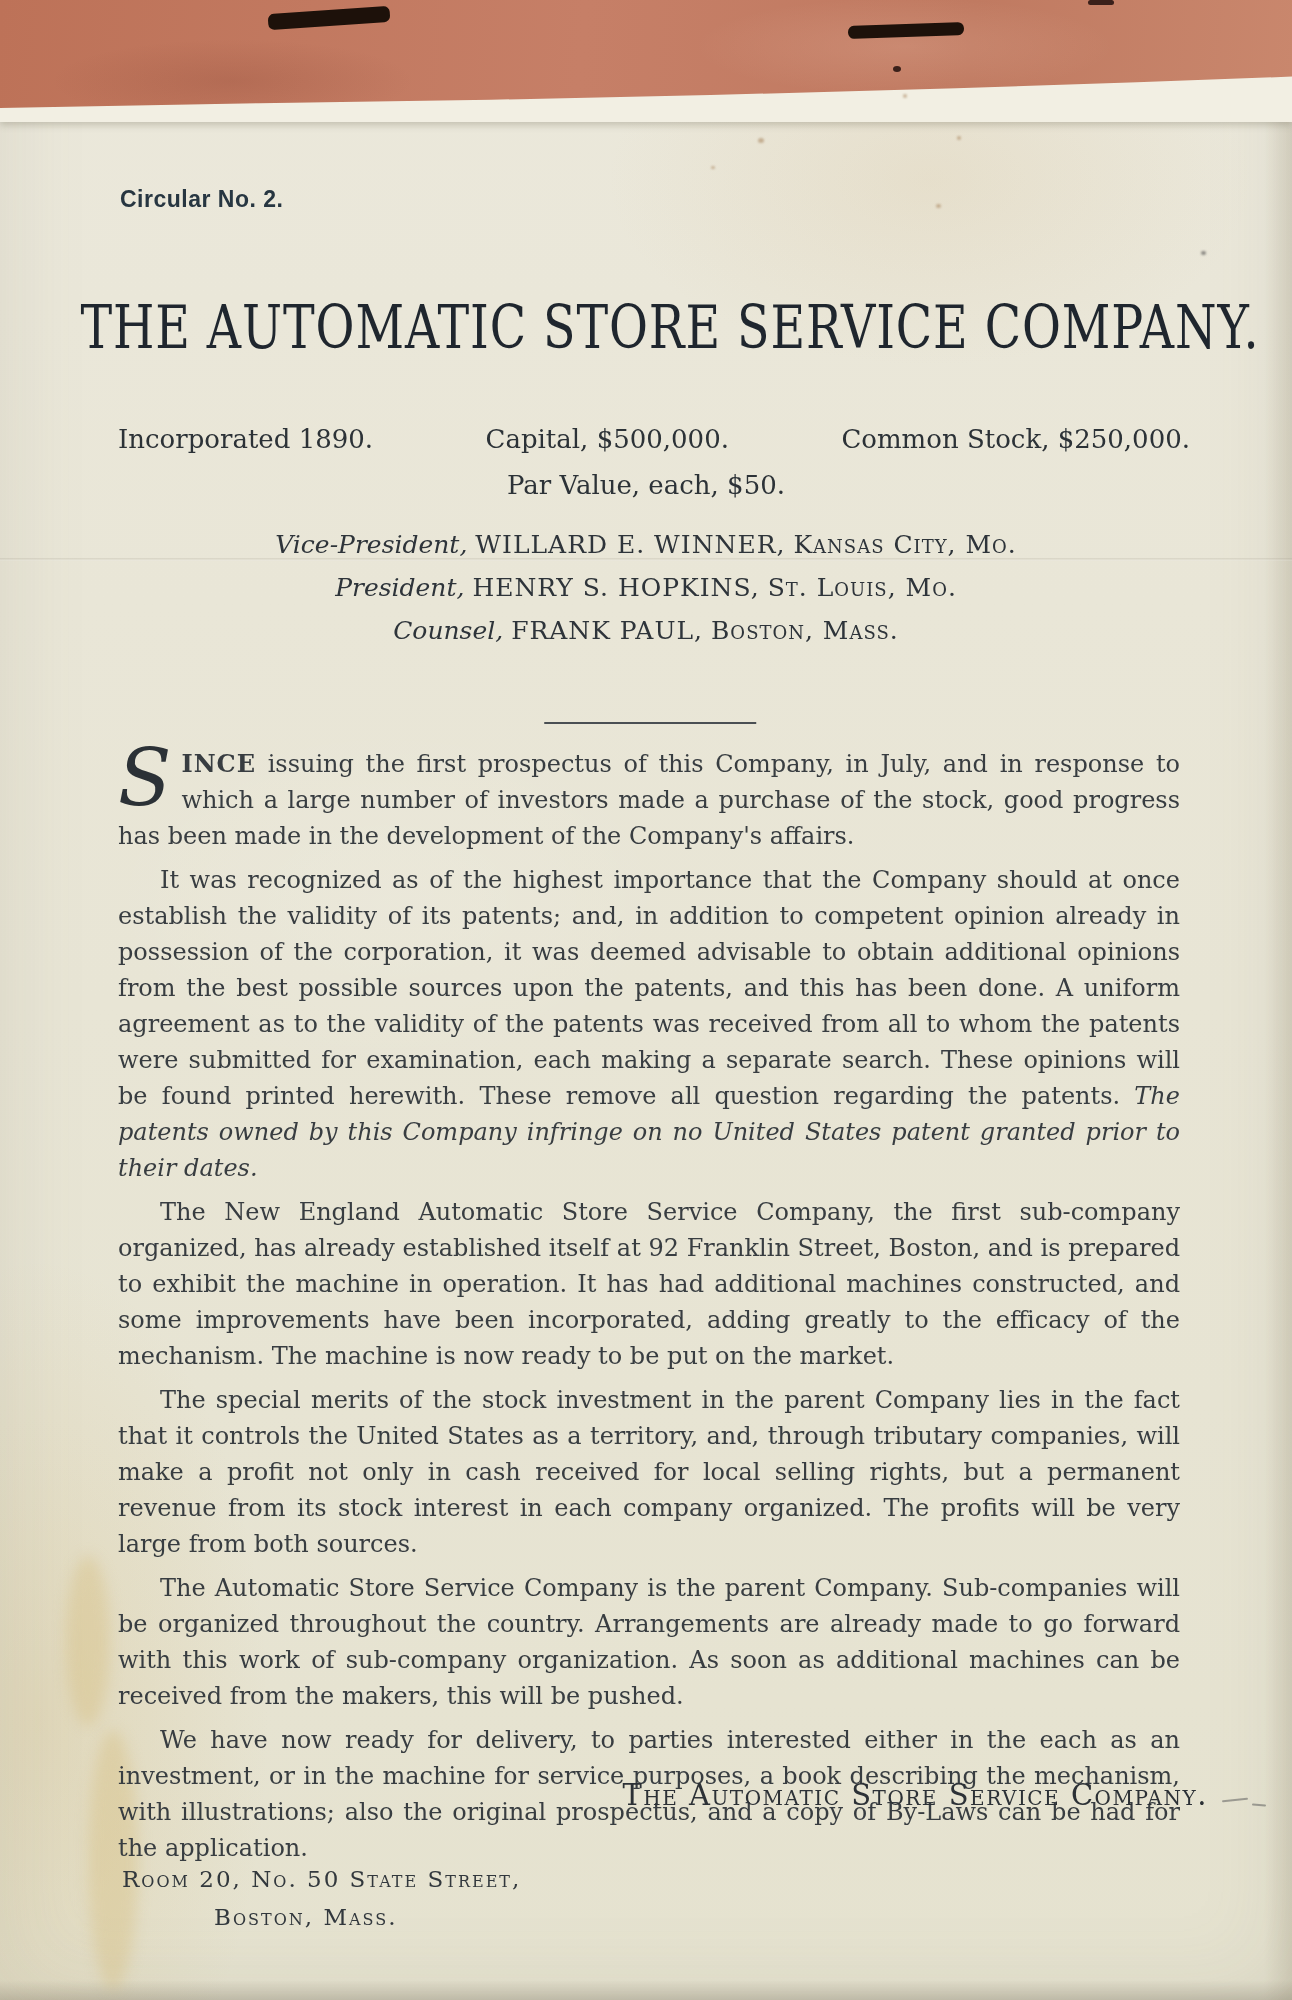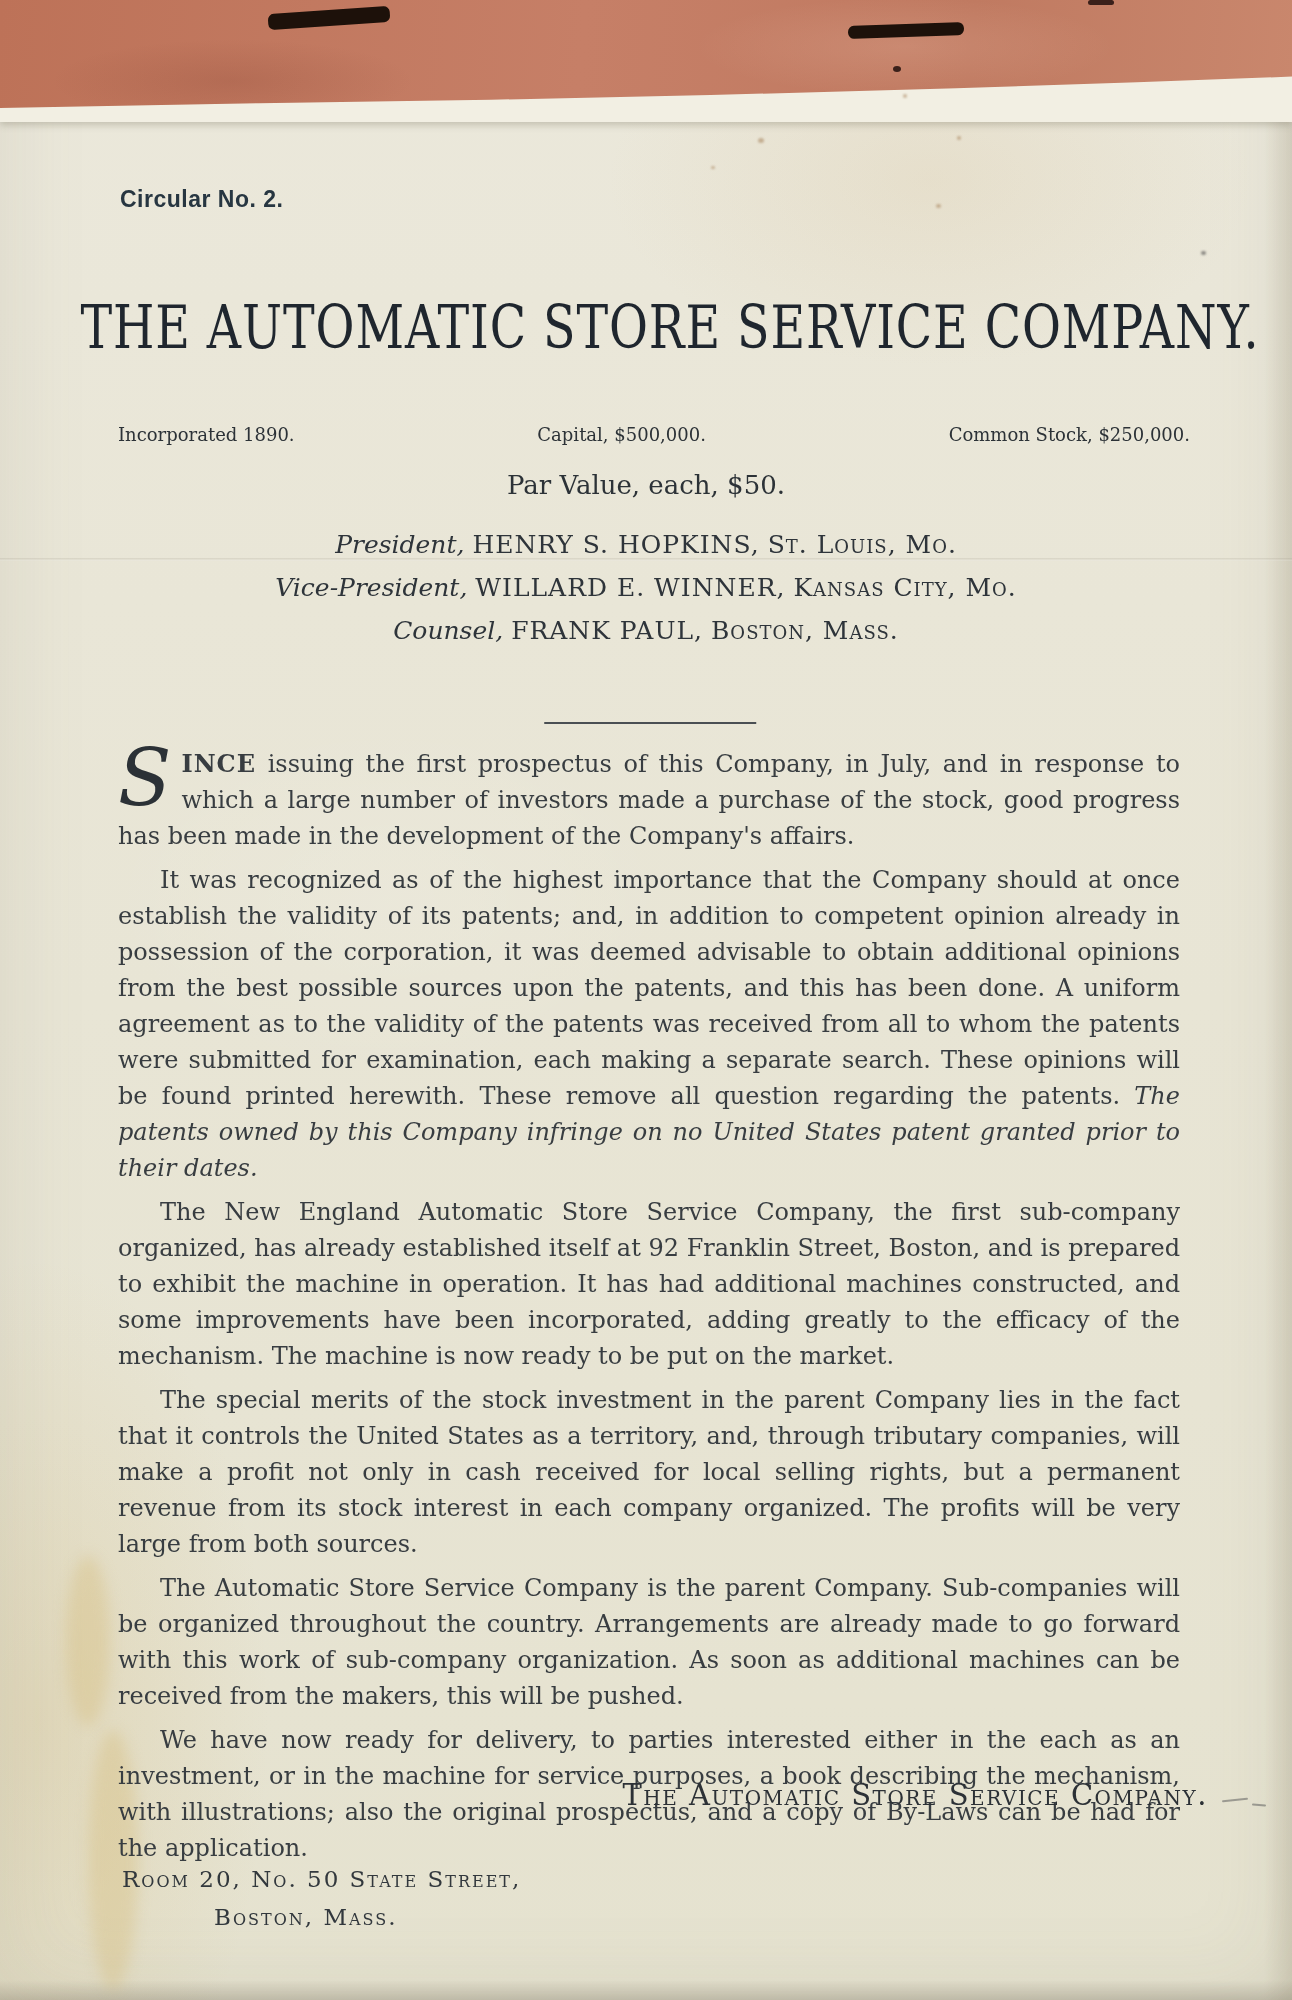--- a/index.html
+++ b/index.html
@@ -36,21 +36,21 @@
   .stain{position:absolute;border-radius:50%;background:rgba(213,182,112,.32);filter:blur(7px);}
   .crease{position:absolute;left:0;width:100%;height:3px;opacity:.55;filter:blur(.6px);
     background:linear-gradient(to bottom, rgba(120,110,92,.30), rgba(255,255,255,.35));}
   .pencil{position:absolute;height:2px;background:rgba(95,95,95,.55);border-radius:2px;}
   .circular{position:absolute;top:186px;left:120px;font-family:"Liberation Sans",sans-serif;
     font-weight:bold;font-size:23px;letter-spacing:.5px;color:#273641;}
   .title{position:absolute;top:296px;left:0;width:100%;text-align:center;
     font-size:54px;font-weight:normal;color:#1f262e;letter-spacing:1px;margin:0;white-space:nowrap;}
   .title span{display:inline-block;transform:scale(.88,1.12);transform-origin:center;}
   .stock1{position:absolute;top:424px;left:118px;right:102px;display:flex;
-    justify-content:space-between;font-size:18px;color:#2c3237;white-space:nowrap;}
+    justify-content:space-between;font-size:26px;color:#2c3237;white-space:nowrap;}
   .stock2{position:absolute;top:470px;left:0;width:100%;display:flex;justify-content:center;
     gap:72px;font-size:26px;color:#2c3237;white-space:nowrap;}
   .officers{position:absolute;top:528px;left:0;width:100%;text-align:center;color:#2e343a;}
   .officer{margin-bottom:9px;font-size:25px;line-height:34px;white-space:nowrap;}
   .officer .otitle{font-style:italic;}
   .officer .oname{letter-spacing:1px;}
   .officer .oname.wide{letter-spacing:5px;}
   .officer .oloc{font-variant:small-caps;letter-spacing:1px;}
   .divider{position:absolute;top:722px;left:50%;transform:translateX(-48%);width:212px;height:2px;
     background:#4a4f53;}
@@ -104,28 +104,28 @@
     <span>Incorporated 1890.</span>
     <span>Capital, $500,000.</span>
     <span>Common Stock, $250,000.</span>
   </div>
   <div class="stock2">
     <span>Par Value, each, $50.</span>
   </div>
 
   <div class="officers">
     <div class="officer">
+      <span class="otitle">Vice-President,</span>
+      <span class="oname">WILLARD E. WINNER,</span>
+      <span class="oloc">Kansas City, Mo.</span>
+    </div>
+    <div class="officer">
       <span class="otitle">President,</span>
       <span class="oname">HENRY S. HOPKINS,</span>
       <span class="oloc">St. Louis, Mo.</span>
-    </div>
-    <div class="officer">
-      <span class="otitle">Vice-President,</span>
-      <span class="oname">WILLARD E. WINNER,</span>
-      <span class="oloc">Kansas City, Mo.</span>
     </div>
     <div class="officer">
       <span class="otitle">Counsel,</span>
       <span class="oname">FRANK PAUL,</span>
       <span class="oloc">Boston, Mass.</span>
     </div>
   </div>
 
   <div class="divider"></div>
 

